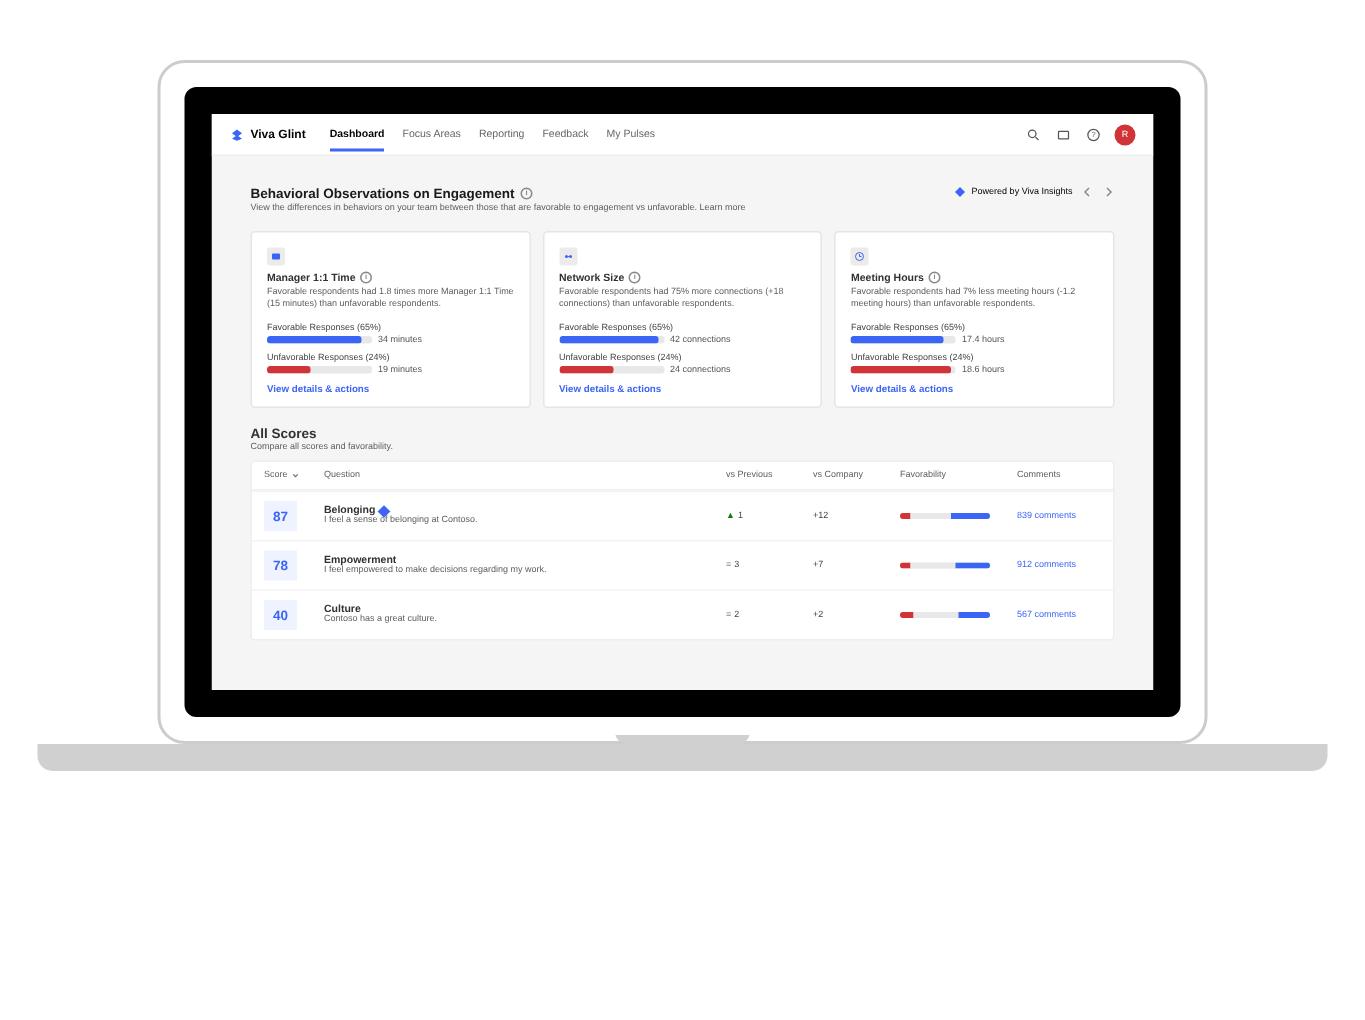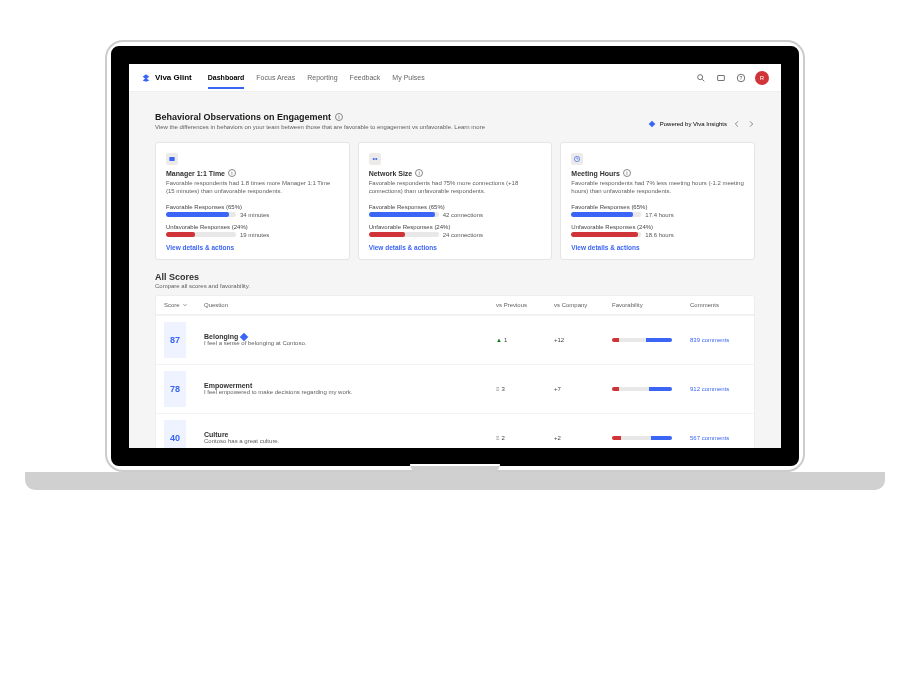--- a/index.html
+++ b/index.html
@@ -1,18 +1,18 @@
 <!DOCTYPE html>
 <html><head>
 <meta charset="utf-8">
 <style>
   * { box-sizing: border-box; margin: 0; padding: 0; }
   body { font-family: "Segoe UI", -apple-system, sans-serif; background: #fff; width: 910px; height: 680px; overflow: hidden; }
   .device-frame { position: absolute; left: 50%; top: 40px; transform: translateX(-50%); width: 700px; }
-  .bezel-outer { border: 2px solid #ccc; border-radius: 18px; padding: 4px; background: #fff; }
+  .bezel-outer { border: 2px solid #ccc; border-radius: 18px; padding: 16px; background: #fff; }
   .bezel-inner { border: 18px solid #000; border-radius: 8px; background: #000; overflow: hidden; height: 420px; }
   .screen { background: #f5f5f5; height: 100%; overflow: hidden; position: relative; font-size: 7px; color: #323130; }
   .laptop-base { height: 18px; background: #d0d0d0; width: 860px; margin-left: -80px; border-radius: 0 0 10px 10px; position: relative; }
   .laptop-notch { width: 90px; height: 8px; background: #d0d0d0; border-radius: 0 0 8px 8px; position: absolute; left: 50%; top: -8px; transform: translateX(-50%); border-top: 2px solid #fff; }
 
   .topbar { background: #fff; height: 28px; display: flex; align-items: center; padding: 0 12px; border-bottom: 1px solid #eee; }
   .brand { display: flex; align-items: center; gap: 4px; font-weight: 600; font-size: 8px; color: #000; }
   .brand-icon { width: 10px; height: 10px; display: inline-block; }
   .nav { display: flex; gap: 12px; margin-left: 16px; }
   .nav-item { font-size: 7px; color: #666; padding: 8px 0 6px; cursor: pointer; border-bottom: 2px solid transparent; }
@@ -22,21 +22,21 @@
   .avatar { width: 14px; height: 14px; border-radius: 50%; background: #d13438; color: #fff; font-size: 6px; display: flex; align-items: center; justify-content: center; }
 
   .content { padding: 10px 26px 0; }
   .section-head { margin: 10px 0 6px; }
   .section-title { font-size: 9px; font-weight: 600; color: #1b1a19; display: flex; align-items: center; gap: 4px; }
   .info-dot { width: 8px; height: 8px; border: 1px solid #888; border-radius: 50%; font-size: 5px; line-height: 6px; text-align: center; color: #888; }
   .section-sub { font-size: 6px; color: #605e5c; margin-top: 2px; }
   .powered { display: flex; align-items: center; gap: 4px; font-size: 6px; color: #000; }
   .powered svg { width: 8px; height: 8px; }
   .chev { width: 8px; height: 8px; color: #888; cursor: pointer; }
-  .section-headrow { display: flex; align-items: center; justify-content: space-between; }
+  .section-headrow { display: flex; align-items: flex-start; justify-content: space-between; }
 
   .cards { display: flex; gap: 8px; margin-top: 6px; }
   .card { flex: 1; background: #fff; border: 1px solid #e5e5e5; border-radius: 3px; padding: 10px 10px 8px; }
   .card-icon { width: 12px; height: 12px; border-radius: 2px; background: #edebe9; display: flex; align-items: center; justify-content: center; margin-bottom: 4px; }
   .card-icon svg { width: 8px; height: 8px; fill: #3b65f5; }
   .card-title { font-size: 7px; font-weight: 600; margin-bottom: 3px; display: flex; align-items: center; gap: 3px; }
   .card-desc { font-size: 6px; color: #605e5c; line-height: 1.3; margin-bottom: 8px; }
   .bar-label { font-size: 6px; color: #444; margin-bottom: 2px; }
   .bar-row { display: flex; align-items: center; gap: 4px; margin-bottom: 6px; }
   .bar-track { flex: 0 0 70px; height: 5px; background: #e8e8e8; border-radius: 2px; overflow: hidden; }
@@ -48,21 +48,21 @@
 
   .allscores-head { margin-top: 12px; }
   .allscores-title { font-size: 9px; font-weight: 600; }
   .allscores-sub { font-size: 6px; color: #605e5c; margin-top: 1px; }
 
   .table { background: #fff; border: 1px solid #eee; border-radius: 3px; margin-top: 6px; }
   .thead, .trow { display: grid; grid-template-columns: 32px 1fr 50px 50px 70px 56px; align-items: center; padding: 6px 8px; gap: 8px; }
   .thead { font-size: 6px; color: #605e5c; border-bottom: 1px solid #f0f0f0; }
   .th-score { display:flex; align-items:center; gap:2px;}
   .trow { border-top: 1px solid #f3f3f3; }
-  .score-chip { width: 22px; height: 36px; background: #eef3ff; color: #3b65f5; border-radius: 0; font-size: 9px; font-weight: 600; display: flex; align-items: center; justify-content: center; }
+  .score-chip { width: 22px; height: 20px; background: #eef3ff; color: #3b65f5; border-radius: 0; font-size: 9px; font-weight: 600; display: flex; align-items: center; justify-content: center; }
   .q-title { font-size: 7px; font-weight: 600; display: flex; align-items: center; gap: 3px; }
   .q-sub { font-size: 6px; color: #605e5c; }
   .delta { font-size: 6px; color: #444; display: flex; align-items: center; gap: 2px; justify-content: flex-start; }
   .arrow-up { color: #107c10; }
   .arrow-same { color: #888; }
   .favbar { display: flex; height: 4px; width: 60px; background: #e8e8e8; border-radius: 2px; overflow: hidden; }
   .favbar .seg-unfav { background: #d13438; }
   .favbar .seg-mid { background: #e8e8e8; }
   .favbar .seg-fav { background: #3b65f5; }
   .comments-link { font-size: 6px; color: #3b65f5; cursor: pointer; text-align: left; }

